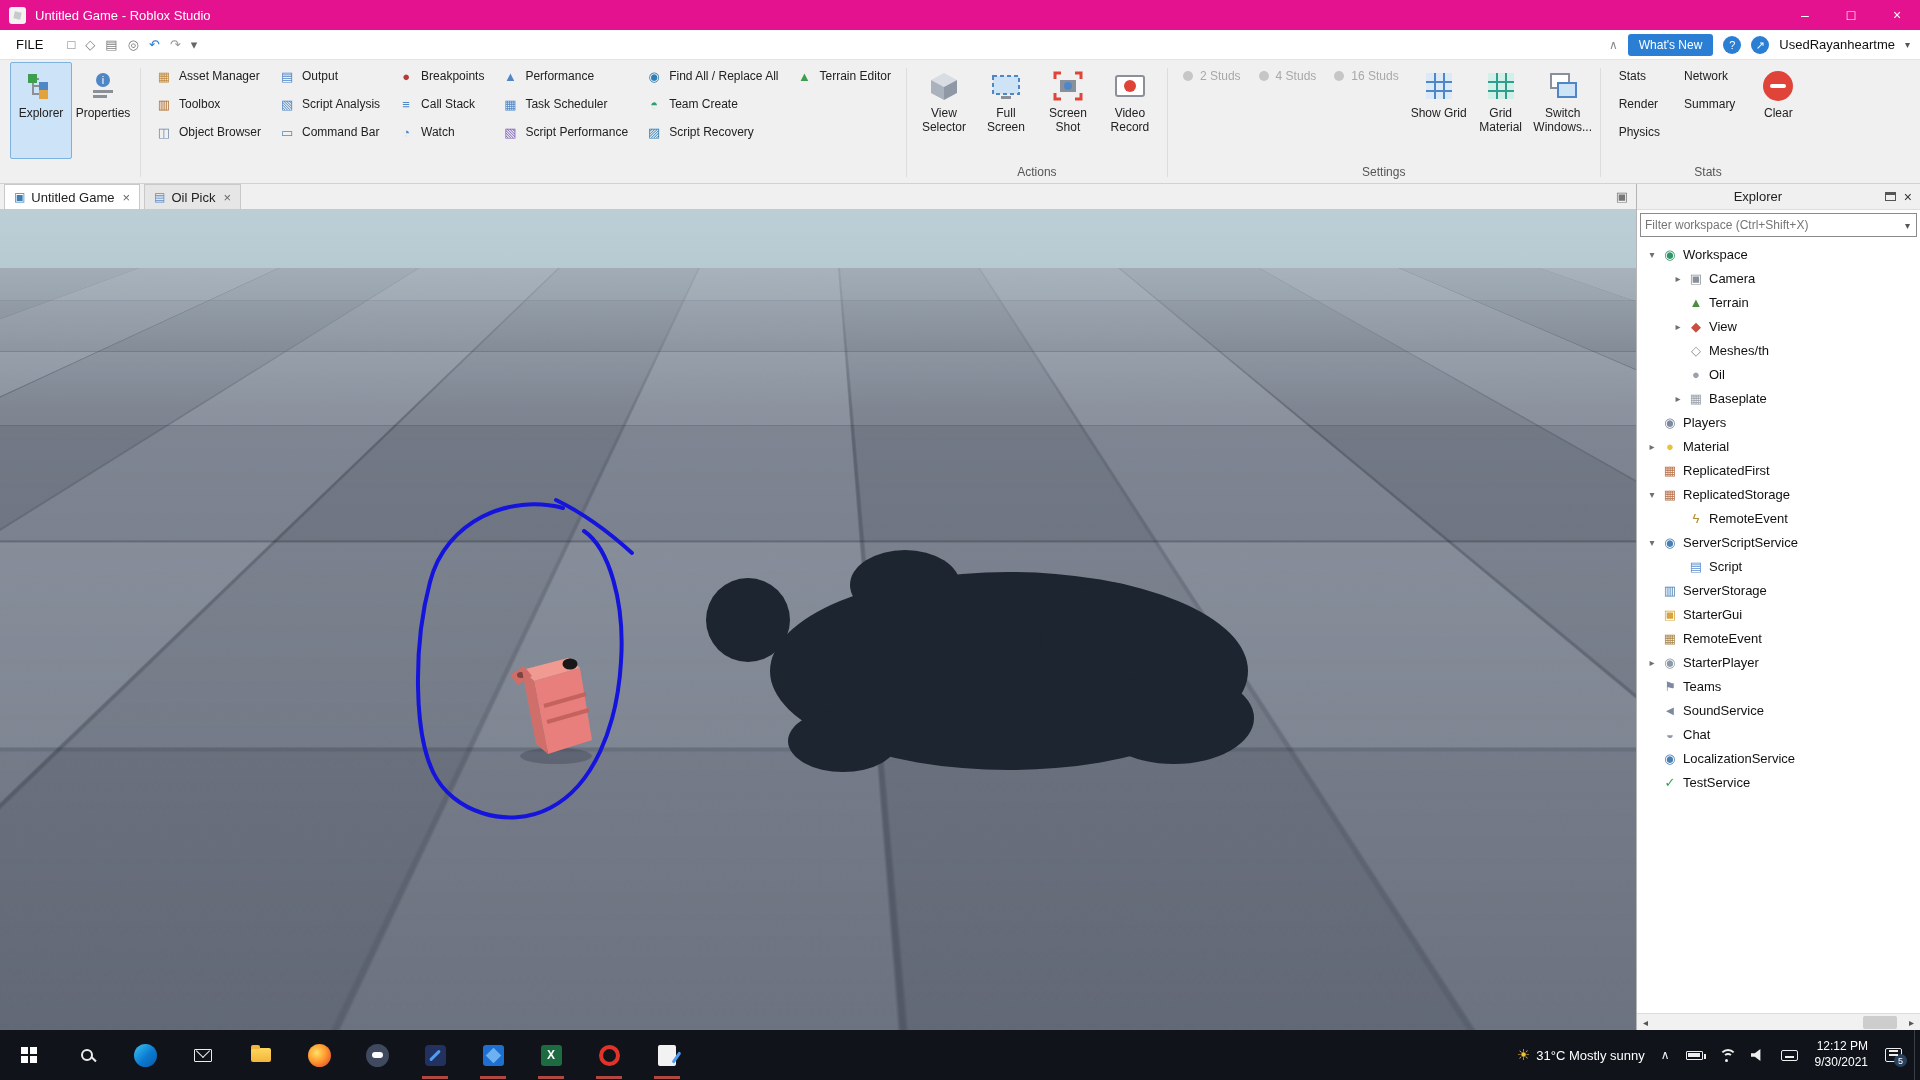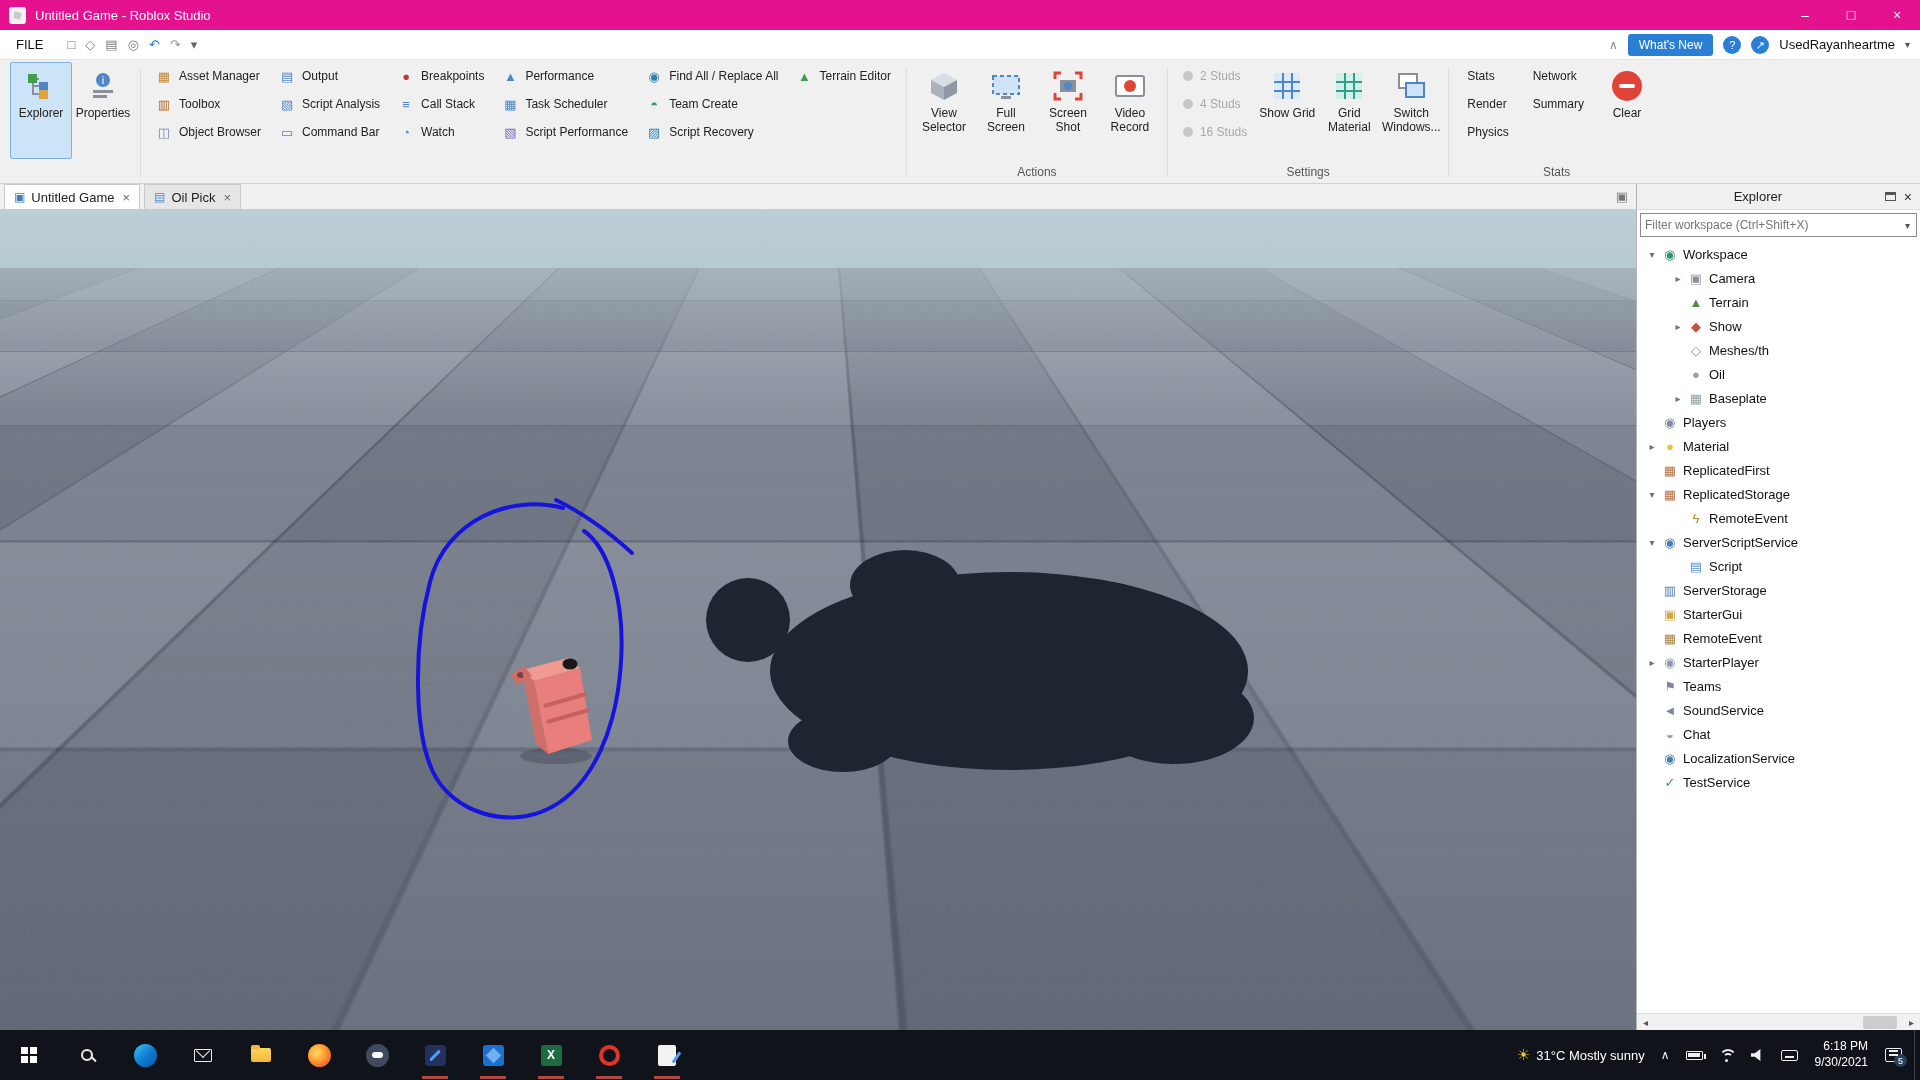--- a/index.html
+++ b/index.html
@@ -34,21 +34,21 @@
 .rsep{width:1px;background:#dddddd;margin:6px 2px}
 .rgroup-content{flex:1;display:flex;align-items:flex-start}
 .rgroup-label{height:21px;text-align:center;font-size:12px;color:#555;line-height:20px}
 .bigbtn{width:62px;height:97px;display:flex;flex-direction:column;align-items:center;padding-top:5px;gap:3px;font-size:12px;text-align:center;color:#222;border:1px solid transparent;border-radius:2px;line-height:1.15}
 .bigbtn.wide{width:86px}
 .bigbtn.selected{background:#cde3f7;border-color:#7db1de}
 .bi{width:36px;height:36px;display:flex;align-items:center;justify-content:center}
 .smallcol{display:flex;flex-direction:column}
 .smallbtn{display:flex;align-items:center;gap:7px;height:28px;padding:0 9px;font-size:12px;color:#222;white-space:nowrap}
 .si{width:16px;text-align:center;font-size:13px}
-.studs{display:flex;flex-direction:column}
+.studs{display:flex;flex-direction:row}
 .stud{display:flex;align-items:center;gap:7px;height:28px;font-size:12px;color:#a8a8a8;padding:0 9px;white-space:nowrap}
 .stud .dot{width:10px;height:10px;border-radius:50%;background:#c6c6c6}
 .statscol{display:flex;flex-direction:column}
 .statitem{height:28px;line-height:28px;font-size:12px;padding:0 12px;color:#222;white-space:nowrap}
 .clear-ic{width:30px;height:30px;border-radius:50%;background:#e04438;position:relative}
 .clear-ic::after{content:"";position:absolute;left:7px;top:13px;width:16px;height:4px;background:#fff;border-radius:2px}
 
 
 .main{display:flex;height:846px}
 .vp-col{width:1636px;display:flex;flex-direction:column}
@@ -472,21 +472,21 @@
           <span class="tlabel">Camera</span>
         </div>
         <div class="trow" style="padding-left: 32px;">
           <span class="chev"></span>
           <span class="ti" style="color: rgb(78, 140, 66);">▲</span>
           <span class="tlabel">Terrain</span>
         </div>
         <div class="trow" style="padding-left: 32px;">
           <span class="chev">▸</span>
           <span class="ti" style="color: rgb(201, 79, 67);">◆</span>
-          <span class="tlabel">Show</span>
+          <span class="tlabel">View</span>
         </div>
         <div class="trow" style="padding-left: 32px;">
           <span class="chev"></span>
           <span class="ti" style="color: rgb(138, 144, 153);">◇</span>
           <span class="tlabel">Meshes/th</span>
         </div>
         <div class="trow" style="padding-left: 32px;">
           <span class="chev"></span>
           <span class="ti" style="color: rgb(154, 161, 171);">●</span>
           <span class="tlabel">Oil</span>
@@ -642,21 +642,21 @@
           <span class="dot"></span>
         </span>
       </div>
     <div class="tray-item">
         <span class="ic ic-vol"></span>
       </div>
     <div class="tray-item">
         <span class="ic ic-kbd"></span>
       </div>
     <div class="clock">
-      <span>6:18 PM</span>
+      <span>12:12 PM</span>
       <span>9/30/2021</span>
     </div>
     <div class="tray-item">
       <span class="ic ic-notif">
           <span class="badge">5</span>
         </span>
     </div>
     <div class="show-desk"></div>
   </div>
 </div>

